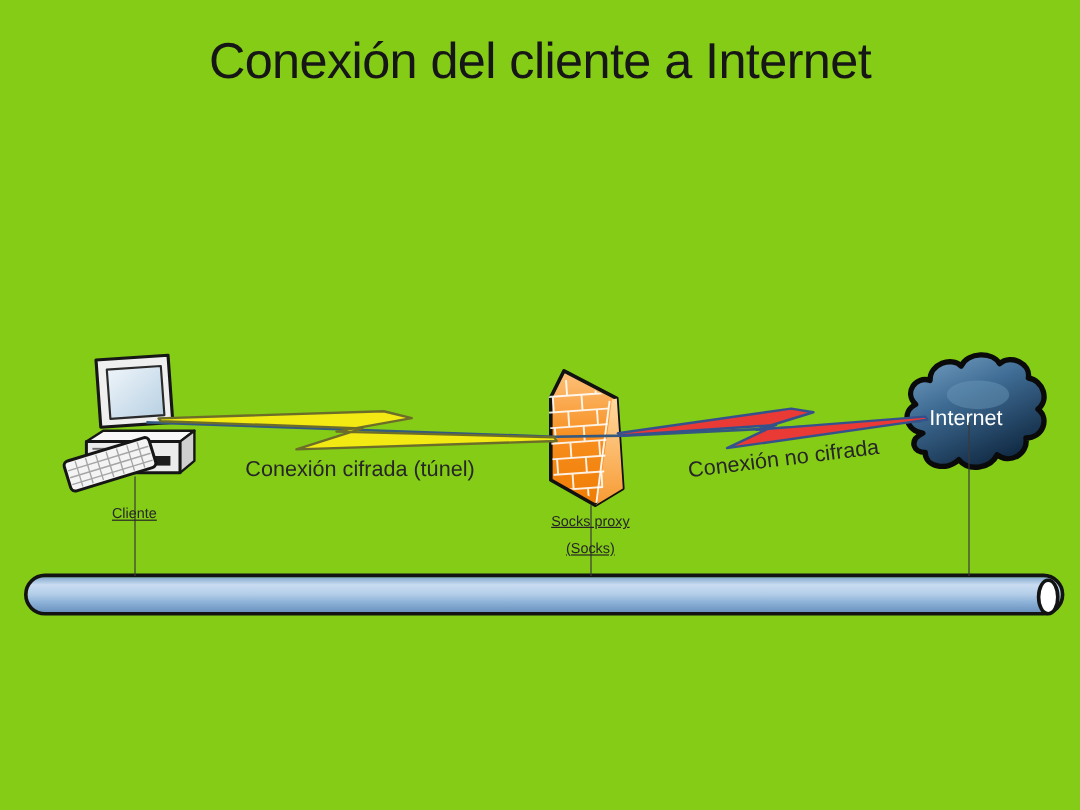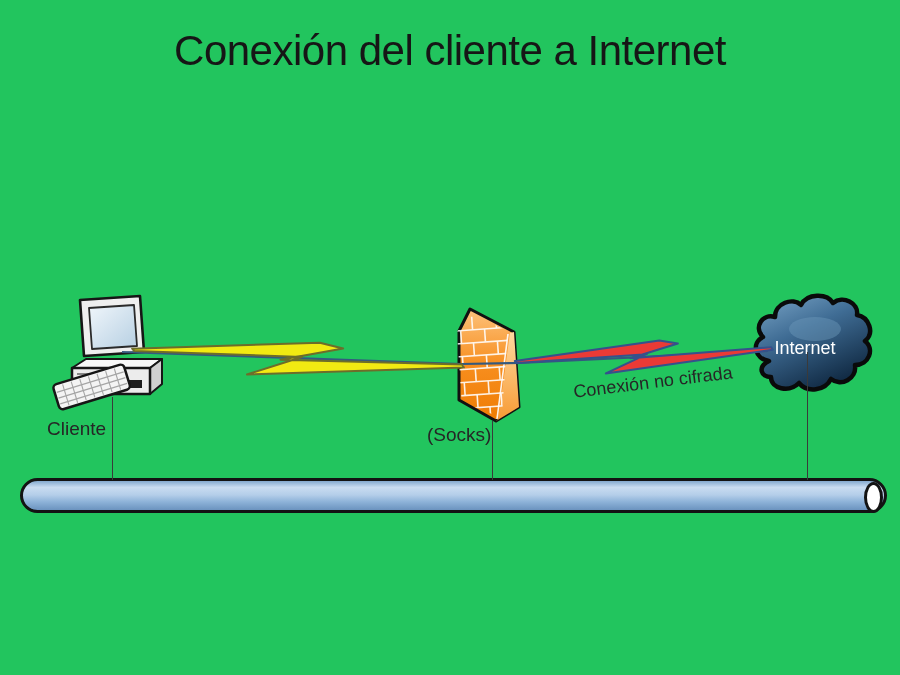--- a/index.html
+++ b/index.html
@@ -1,26 +1,26 @@
 <!DOCTYPE html>
 <html><head>
 <meta charset="utf-8">
 <style>
   html,body{margin:0;padding:0;background:#ffffff;}
   #canvas{
-    position:relative;width:900px;height:675px;background:#22c55e;overflow:hidden;
+    position:relative;width:900px;height:675px;background:#84cc16;overflow:hidden;
     font-family:"Liberation Sans","DejaVu Sans",sans-serif;color:#1c1c1c;
   }
   .abs{position:absolute;}
   #title{
     left:0;top:22px;width:900px;text-align:center;
     font-size:42px;line-height:57px;color:#161616;letter-spacing:-0.5px;
   }
   .node-label{
-    font-size:19px;line-height:23px;color:#262626;
+    text-align:center;font-size:12px;line-height:23px;color:#262626;text-decoration:underline;
   }
   .link-label{
     text-align:center;font-size:18px;color:#262626;white-space:nowrap;
   }
   #label-unencrypted{transform:rotate(-7deg);}
   .vline{width:0;border-left:1.6px solid #3a3a3a;}
   #pipe{
     left:20px;top:478px;width:861px;height:29px;
     border:3px solid #131313;border-radius:18px;
     background:linear-gradient(to bottom,#84a9cf 0%,#c9dcf1 22%,#b4cee9 48%,#8db2d8 72%,#6b93bf 100%);
@@ -150,22 +150,24 @@
   </svg>
 
   <svg class="abs" style="left:132px;top:340px;transform:rotate(1deg);" width="332" height="40" viewBox="0 0 340 52" preserveAspectRatio="none">
     <polygon points="0,15 192,3 216,10 152,26 338,28 340,32 118,46 174,22 2,18" stroke="#6d6d2a" stroke-width="2" stroke-linejoin="round" vector-effect="non-scaling-stroke" fill="#f2ea12"></polygon>
   </svg>
 
   <svg class="abs" style="left:515px;top:340px;transform:rotate(-5deg);" width="258" height="34" viewBox="0 0 340 52" preserveAspectRatio="none">
     <polygon points="0,15 192,3 216,10 152,26 338,28 340,32 118,46 174,22 2,18" stroke="#35518c" stroke-width="2" stroke-linejoin="round" vector-effect="non-scaling-stroke" fill="#ea3a36"></polygon>
   </svg>
 
+  <div class="abs link-label" style="left:190px;top:381px;width:220px;">Conexión cifrada (túnel)</div>
   <div id="label-unencrypted" class="abs link-label" style="left:558px;top:372px;width:190px;">Conexión no cifrada</div>
 
   <div class="abs node-label" style="left:47px;top:417px;width:130px;">
     <div>Cliente</div>
   </div>
   <div class="abs node-label" style="left:427px;top:423px;width:130px;">
+    <div>Socks proxy</div>
     <div>(Socks)</div>
   </div>
 
 </div>
 
 </body></html>

